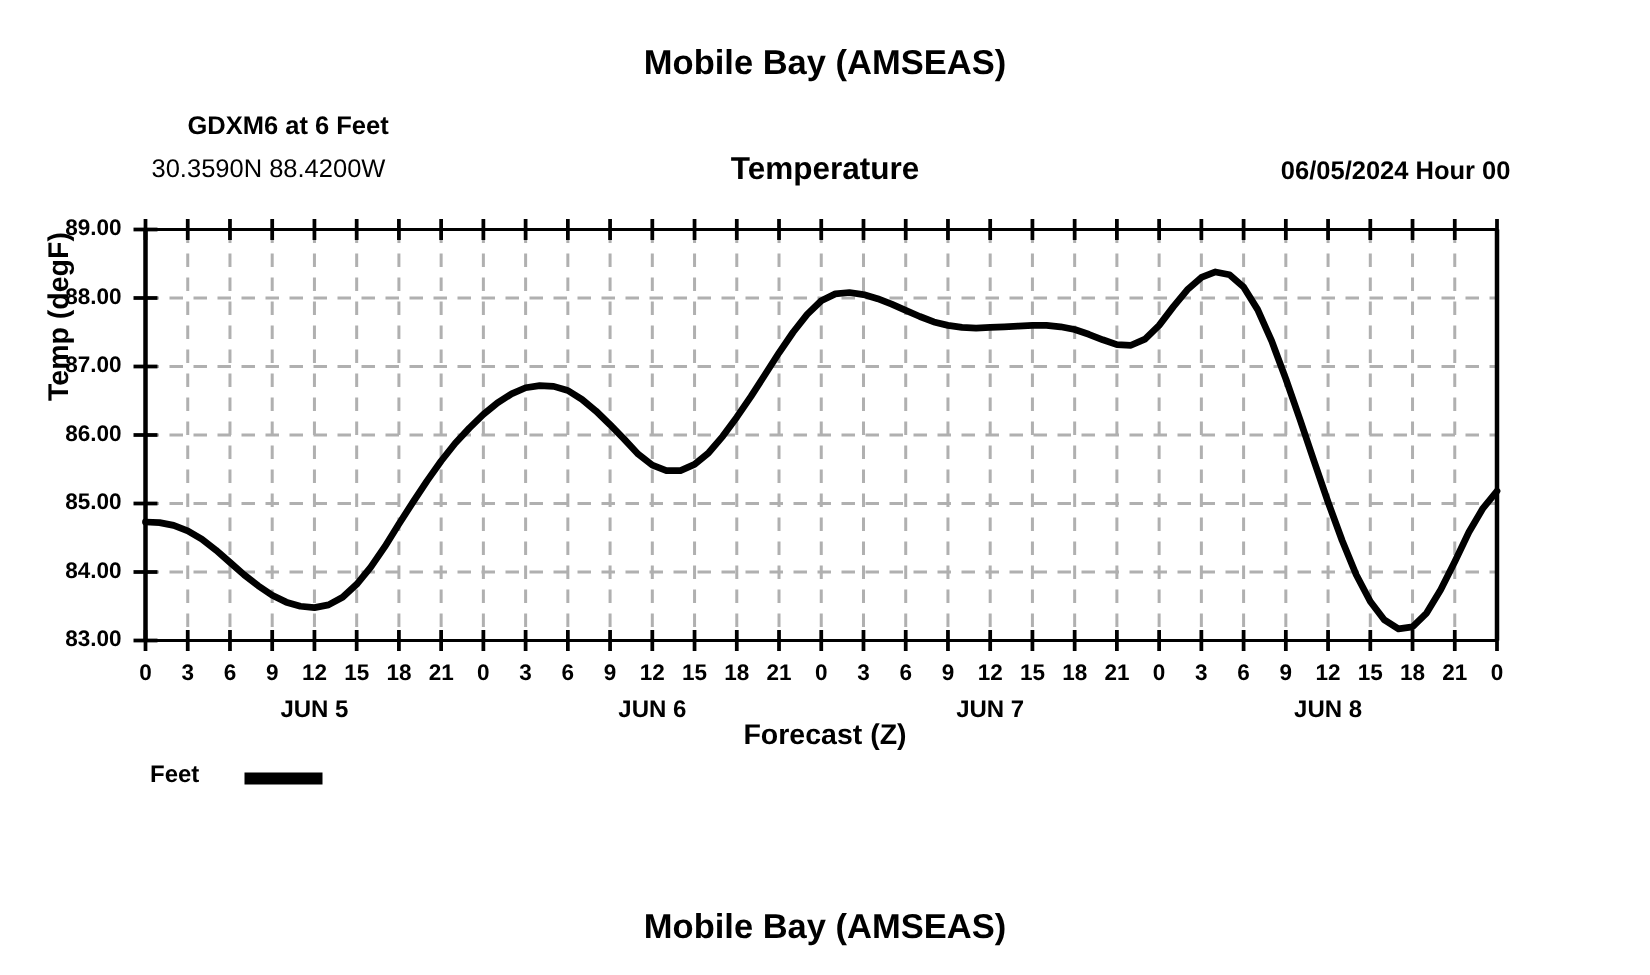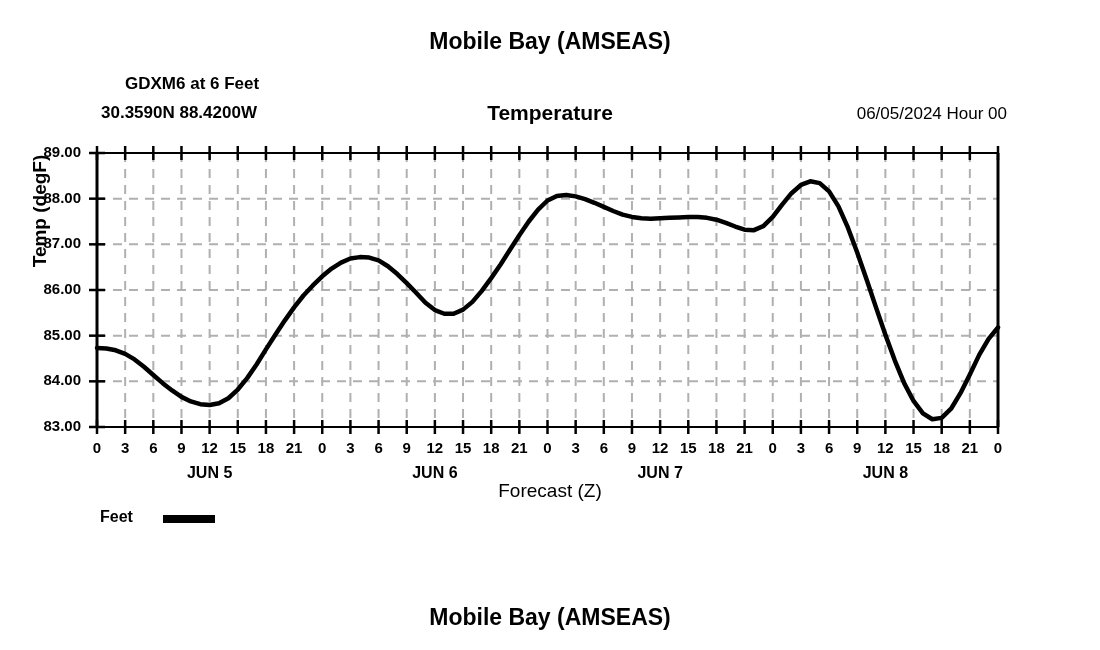--- a/index.html
+++ b/index.html
@@ -41,59 +41,59 @@
     font-size: 17px;
     font-weight: bold;
     white-space: nowrap;
     margin-left: 24px;
   }
   .hdr-coords {
     position: absolute;
     left: 101px;
     top: 103px;
     font-size: 17px;
-    font-weight: bold;
+    font-weight: normal;
     white-space: nowrap;
   }
   .hdr-param {
     position: absolute;
     left: 0;
     top: 101px;
     width: 1100px;
     text-align: center;
     font-size: 21px;
     font-weight: bold;
   }
   .hdr-datetime {
     position: absolute;
     right: 93px;
     top: 104px;
     font-size: 17px;
-    font-weight: normal;
+    font-weight: bold;
     white-space: nowrap;
   }
   .ylabel {
     position: absolute;
     left: -60px;
     top: 200px;
     width: 200px;
     text-align: center;
     font-size: 19px;
     font-weight: bold;
     transform: rotate(-90deg);
     transform-origin: center center;
   }
   .xlabel {
     position: absolute;
     left: 0;
     top: 480px;
     width: 1100px;
     text-align: center;
     font-size: 19px;
-    font-weight: normal;
+    font-weight: bold;
   }
   #plot-svg {
     position: absolute;
     left: 0;
     top: 0;
   }
   .ytick-label {
     font-family: "Liberation Sans", sans-serif;
     font-size: 15px;
     font-weight: bold;

